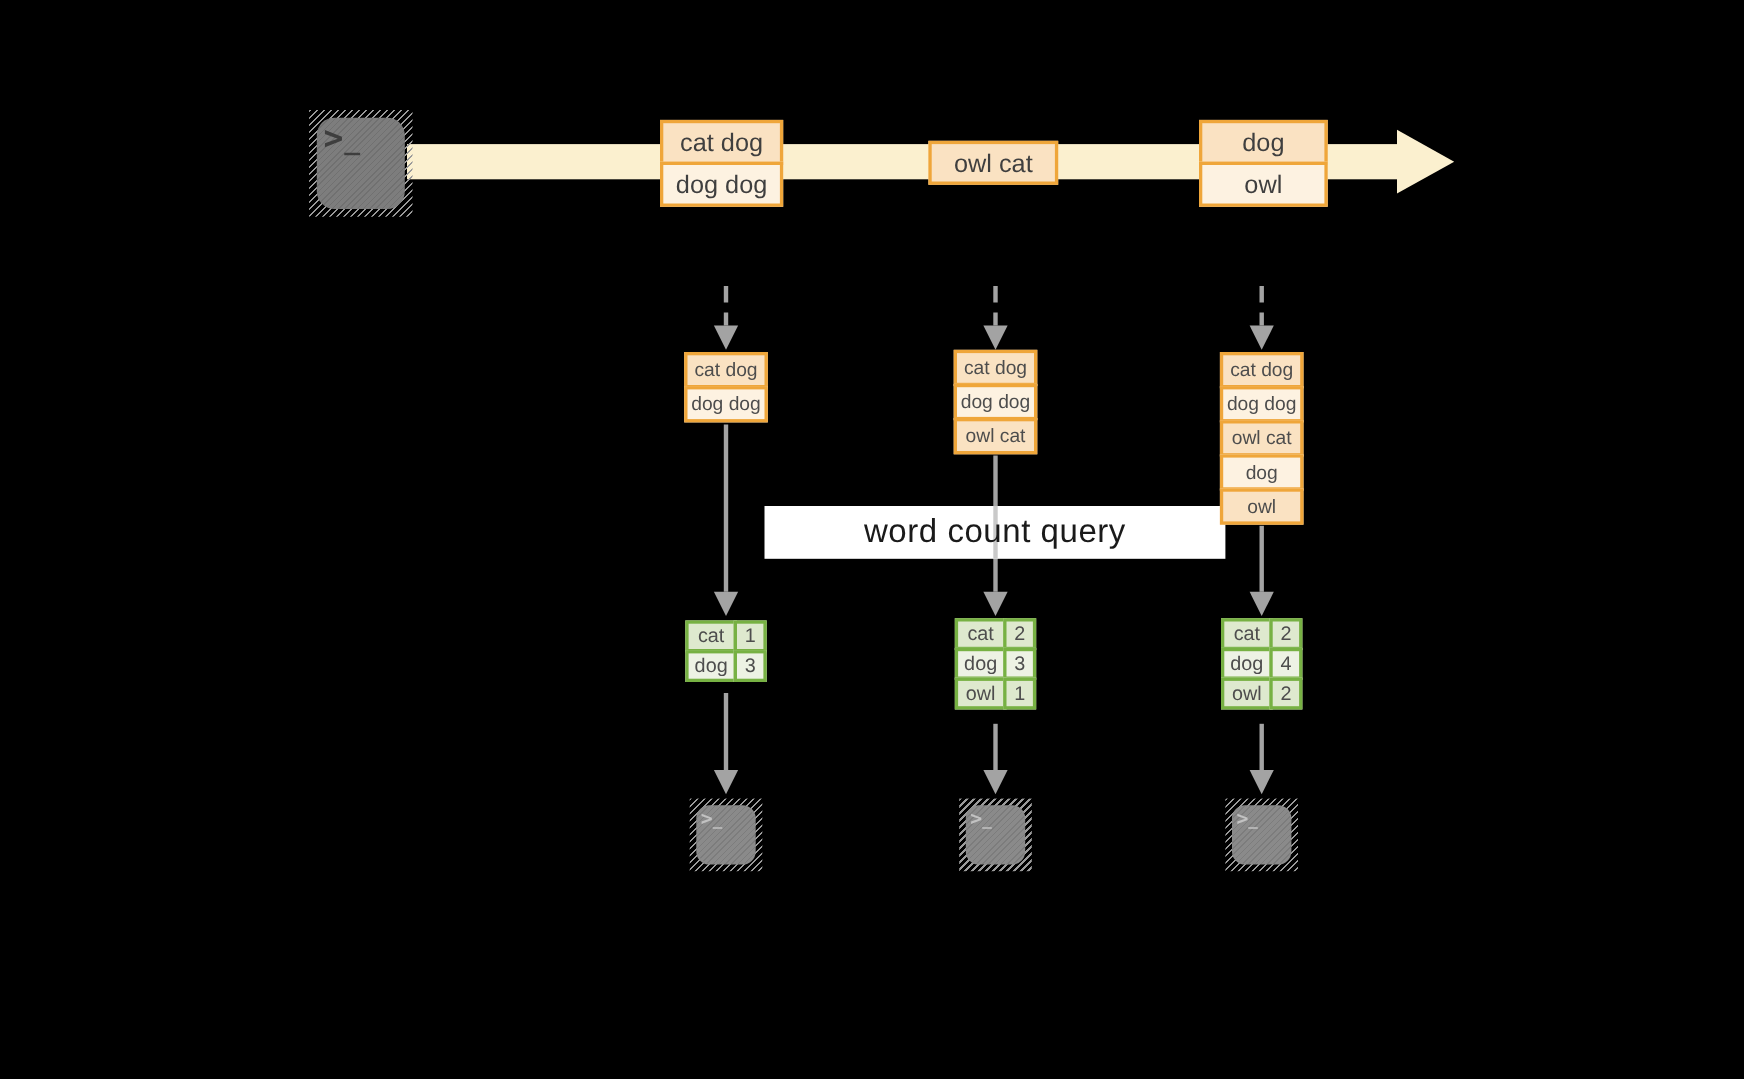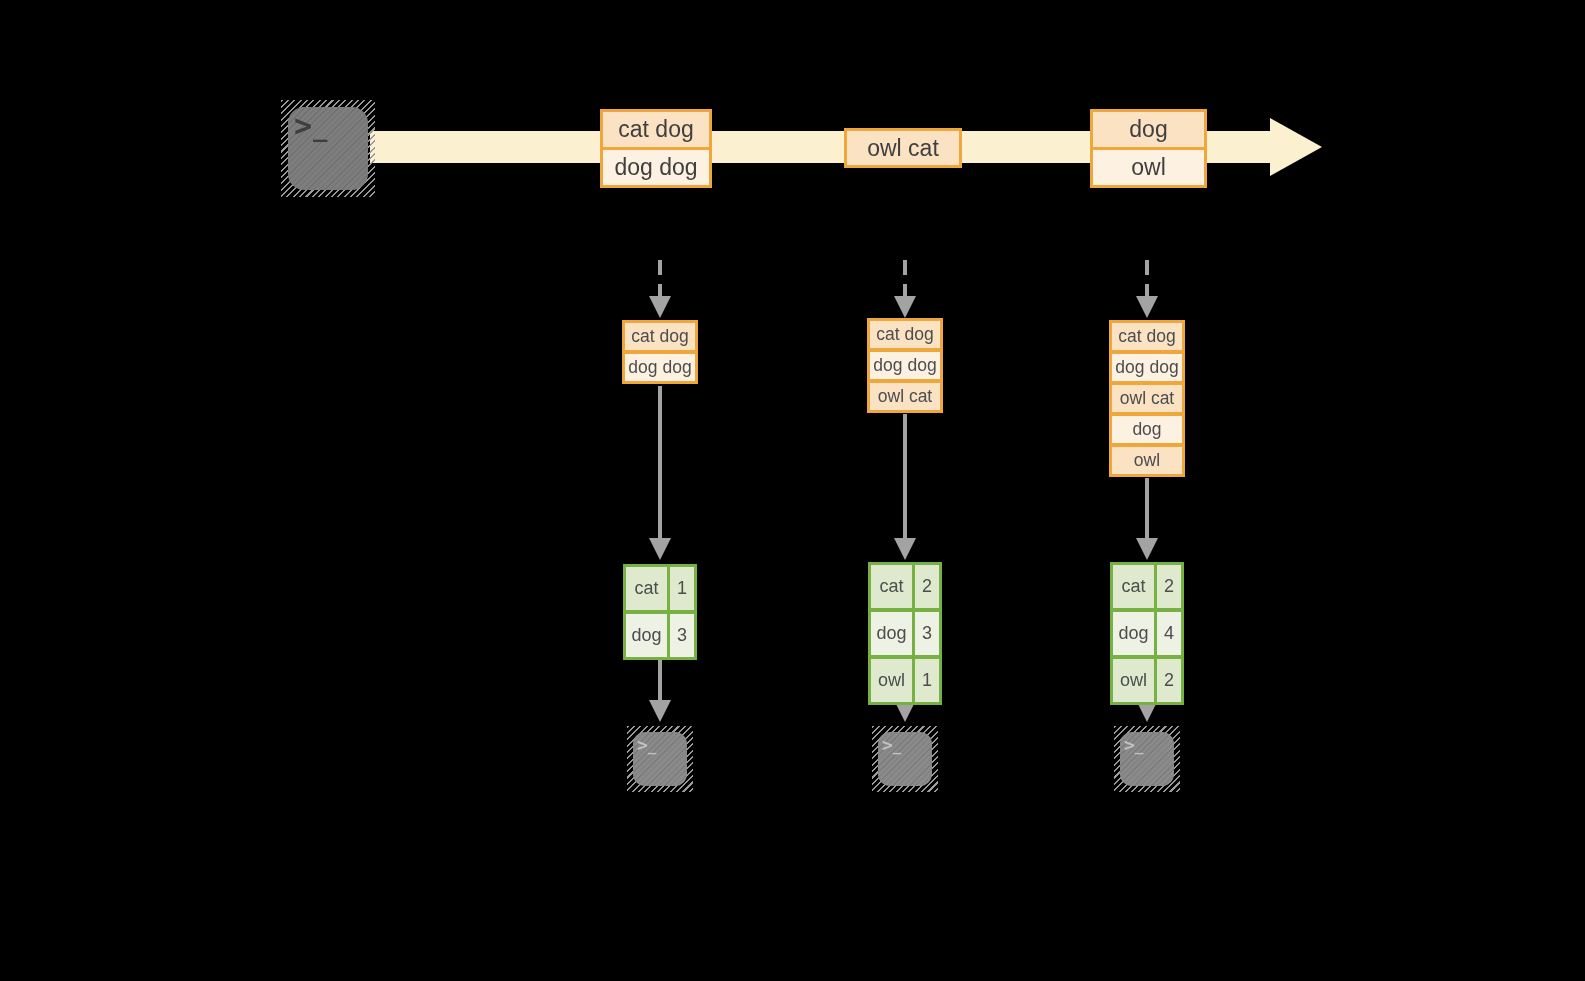--- a/index.html
+++ b/index.html
@@ -43,21 +43,21 @@
   
   .qbox{position:absolute;left:695px;top:460px;width:419px;height:48px;background:var(--query-box-bg);
     z-index:3;display:flex;align-items:center;justify-content:center;}
   .qline{position:absolute;left:208px;top:0;width:4px;height:48px;background:#c9c9c9;}
   .qtext{position:relative;font-size:30px;color:#1a1a1a;letter-spacing:0.5px;}
 
   
   .gtable{position:absolute;z-index:3;width:74px;}
   .grow{display:flex;margin-top:-2px;}
   .grow:first-child{margin-top:0;}
-  .gcell{box-sizing:border-box;border:3px solid var(--table-border);height:49px;
+  .gcell{box-sizing:border-box;border:3px solid var(--table-border);height:29px;
     display:flex;align-items:center;justify-content:center;font-size:18px;color:#4d4d4d;}
   .gcell.w{width:47px;}
   .gcell.c{width:30px;margin-left:-3px;}
   .grow.d .gcell{background:var(--table-fill-dark);}
   .grow.l .gcell{background:var(--table-fill-light);}
 </style>
 </head>
 <body>
 
 <div class="canvas">
@@ -118,20 +118,24 @@
   </svg>
   <svg class="arr" style="left:890px;top:414px;" width="30" height="146">
     <line x1="15" y1="0" x2="15" y2="124" stroke="currentColor" stroke-width="4"></line>
     <polygon points="4,124 26,124 15,146" fill="currentColor"></polygon>
   </svg>
   <svg class="arr" style="left:1132px;top:478px;" width="30" height="82">
     <line x1="15" y1="0" x2="15" y2="60" stroke="currentColor" stroke-width="4"></line>
     <polygon points="4,60 26,60 15,82" fill="currentColor"></polygon>
   </svg>
 
+  <div class="qbox">
+    <div class="qline"></div>
+    <span class="qtext">word count query</span>
+  </div>
 
   <div class="gtable" style="left:623px;top:564px;">
     <div class="grow d">
       <div class="gcell w">cat</div>
       <div class="gcell c">1</div>
     </div>
     <div class="grow l">
       <div class="gcell w">dog</div>
       <div class="gcell c">3</div>
     </div>

